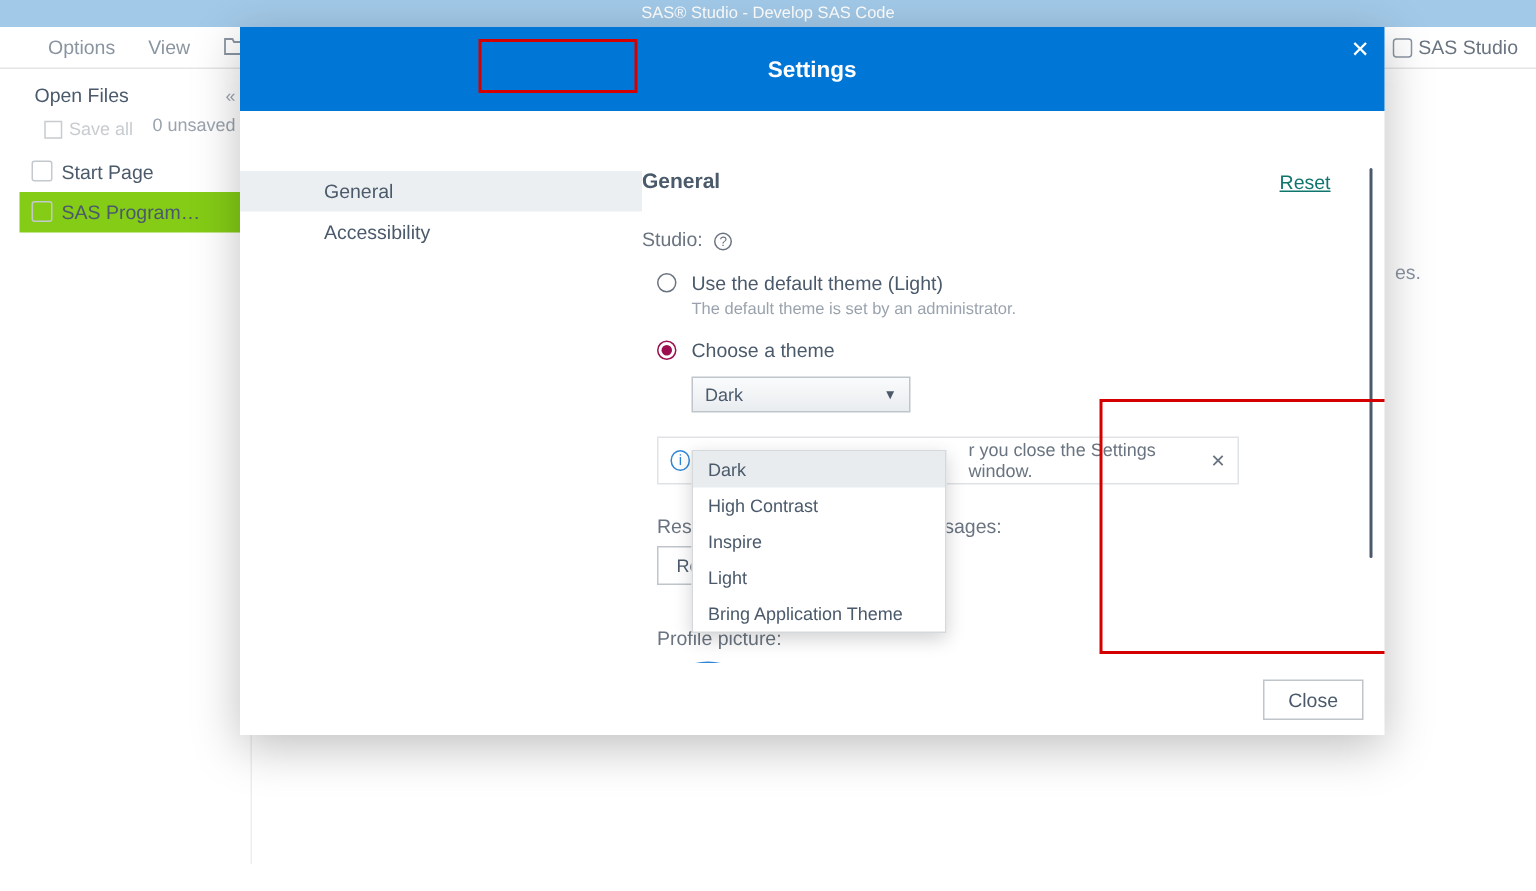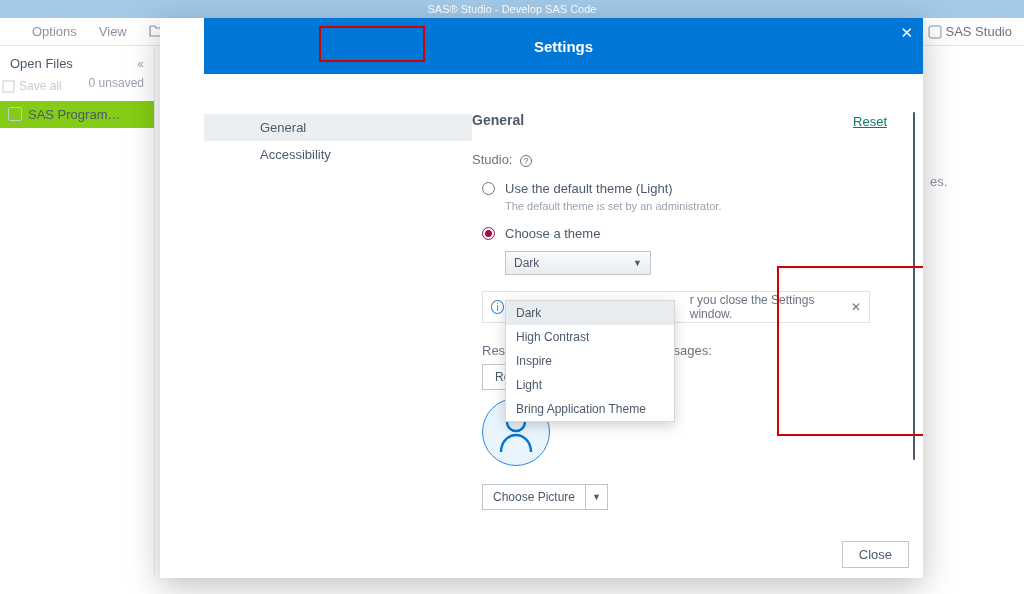--- a/index.html
+++ b/index.html
@@ -6,31 +6,31 @@
   html, body { width: 1024px; height: 594px; overflow: hidden; background: #fff; font-size: 13px; color: #4b5a6b; }
 
   
   .app-titlebar { height: 18px; background: #a2c9e8; color: #fff; font-size: 11px; text-align: center; line-height: 18px; }
   .app-menubar { height: 28px; background: #fff; border-bottom: 1px solid #e5e5e5; display: flex; align-items: center; padding: 0 12px; position: relative; }
   .menubar-gap { width: 20px; }
   .menu-item { color: #8a95a2; margin-right: 22px; font-size: 13px; }
   .menubar-right { position: absolute; right: 12px; display: flex; align-items: center; }
   .tab-right { display:flex; align-items:center; color:#6a7480; font-size:13px; }
 
-  .left-holder { position:absolute; left:0; top:46px; width:155px; height:530px; background:#fff; border-right:1px solid #eee; }
+  .left-holder { position:absolute; left:13px; top:46px; width:155px; height:530px; background:#fff; border-right:1px solid #eee; }
   .open-files-hdr { padding: 10px 10px 2px; font-size:13px; color:#4b5a6b; display:flex; justify-content:space-between; align-items:center;}
   .chev { color:#9aa3ad; font-size:12px; }
-  .saveall { color:#c8ccd0; font-size:12px; margin-left:2px; margin-top:6px; display:flex; align-items:center;}
+  .saveall { color:#c8ccd0; font-size:12px; margin-left:16px; margin-top:6px; display:flex; align-items:center;}
   .unsaved { color:#9aa3ad; font-size:12px; margin-left:auto; margin-right:10px;}
   .open-file { padding: 6px 10px 6px 28px; font-size:13px; color:#4b5a6b; position:relative; white-space:nowrap; overflow:hidden; text-overflow:ellipsis;}
   .open-file.sel { background:#84cc16; }
   .file-ico { position:absolute; left:8px; top:6px; width:14px;height:14px; border:1px solid #c4c9ce; border-radius:2px; }
 
   
-  .modal { position:absolute; left:160px; top:18px; width:763px; height:560px; background:#fff; box-shadow: 0 8px 30px rgba(0,0,0,.25); display:flex; flex-direction:column;padding-left:44px; }
+  .modal { position:absolute; left:160px; top:18px; width:763px; height:472px; background:#fff; box-shadow: 0 8px 30px rgba(0,0,0,.25); display:flex; flex-direction:column; }
   .modal-header { height:56px; background:#0076d6; display:flex; align-items:center; justify-content:center; position:relative; }
   .modal-header-title { color:#fff; font-weight:600; font-size:15px; }
   .modal-close { position:absolute; right:10px; top:6px; color:#fff; font-size:15px; cursor:pointer; }
   .hdr-highlight { position:absolute; left:319px; top:26px; width:106px; height:36px; border:2px solid #d40000; pointer-events:none; z-index:500;}
 
   .modal-body { flex:1; display:flex; overflow:hidden; }
   .nav-col { width:268px; padding-top:40px; }
   .nav-group { padding-left:36px; margin-bottom:8px; color:#4b5a6b; font-size:13px;}
   .nav-caret { display:inline-block; transform: rotate(0deg); margin-right:4px; font-size:10px; color:#6a7480;}
   .nav-item { padding:6px 10px 6px 56px; color:#4b5a6b; font-size:13px;}
@@ -110,20 +110,24 @@
   <div style="display:flex;align-items:center;">
     <span class="saveall">
       <svg width="13" height="13" viewBox="0 0 13 13" style="margin-right:4px;">
           <rect x="1" y="1" width="11" height="11" fill="none" stroke="#c8ccd0"></rect>
         </svg>
       <span>Save all</span>
     </span>
     <span class="unsaved">0 unsaved</span>
   </div>
   <div style="height:8px;"></div>
+  <div class="open-file">
+    <span class="file-ico"></span>
+    <span>Start Page</span>
+  </div>
   <div class="open-file sel">
     <span class="file-ico"></span>
     <span>SAS Program…</span>
   </div>
 </div>
 
 <div class="right-peek">es.</div>
 
 <div class="modal">
   <div class="modal-header">
@@ -167,20 +171,21 @@
           <span style="visibility:hidden;">The theme change takes effect afte</span>
           <span>r you close the Settings window.</span>
           <span class="msg-close">✕</span>
         </div>
 
         <div class="reset-msgs-lbl">
           <span>Res</span><span style="visibility:hidden;">et dismissed infor</span><span>mation messages:</span>
         </div>
         <span class="btn reset-btn">Reset messages</span>
 
+        <div class="pp-lbl">Profile picture:</div>
         <div class="avatar">
           <svg width="38" height="44" viewBox="0 0 38 44">
             <circle cx="19" cy="12" r="9" fill="none" stroke="#0076d6" stroke-width="2.5"></circle>
             <path d="M4 42c0-11 8-17 15-17s15 6 15 17" fill="none" stroke="#0076d6" stroke-width="2.5"></path>
           </svg>
         </div>
         <div class="choose-row">
           <span class="choose-btn">Choose Picture</span>
           <span class="choose-caret">▼</span>
         </div>

